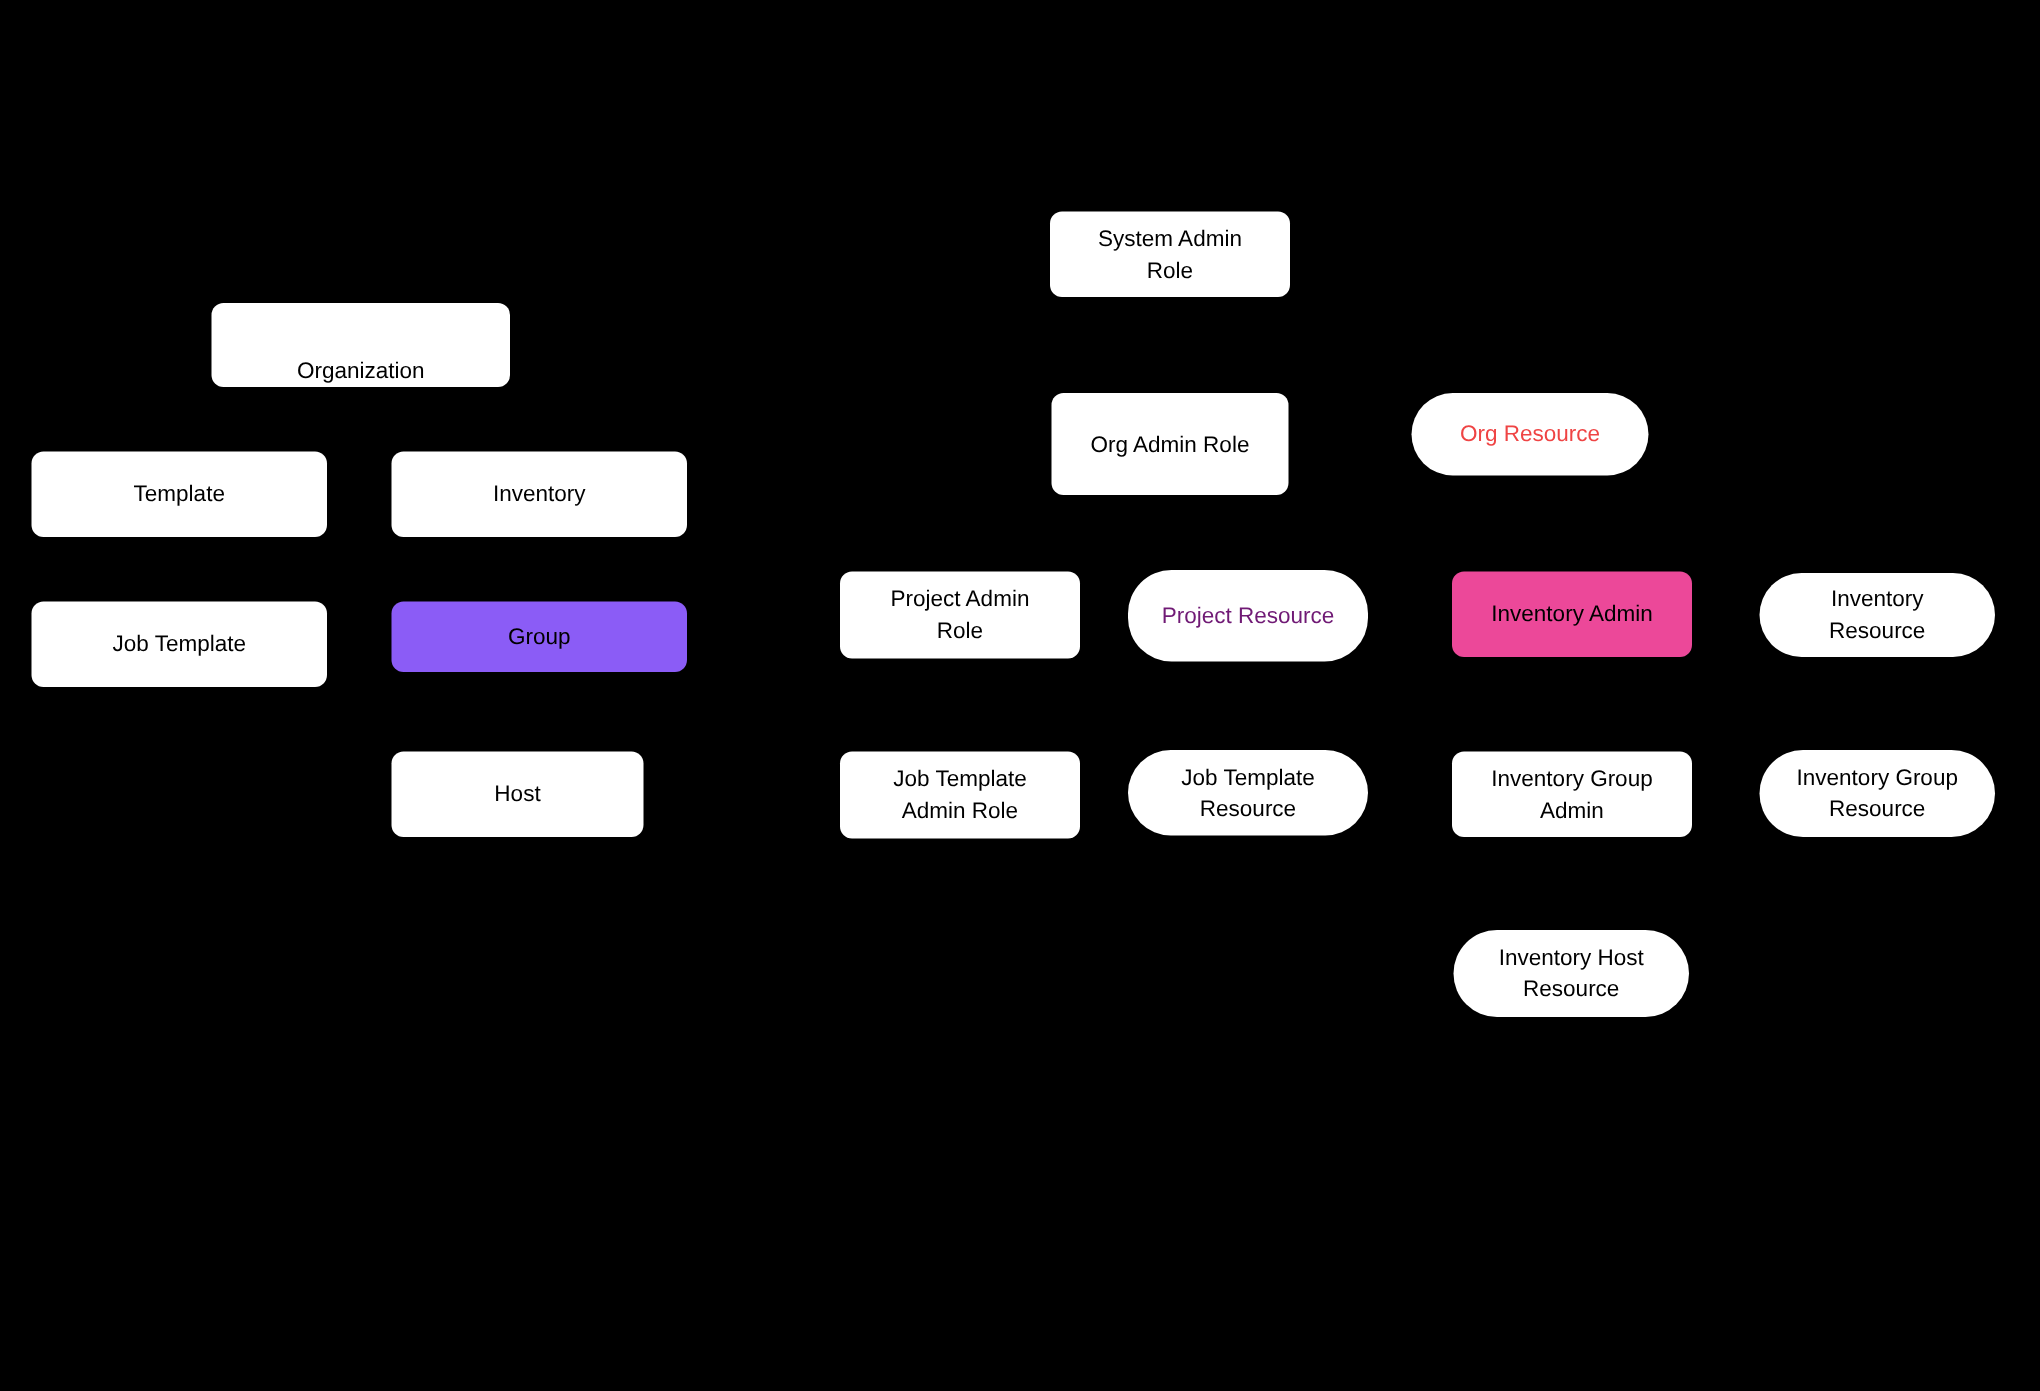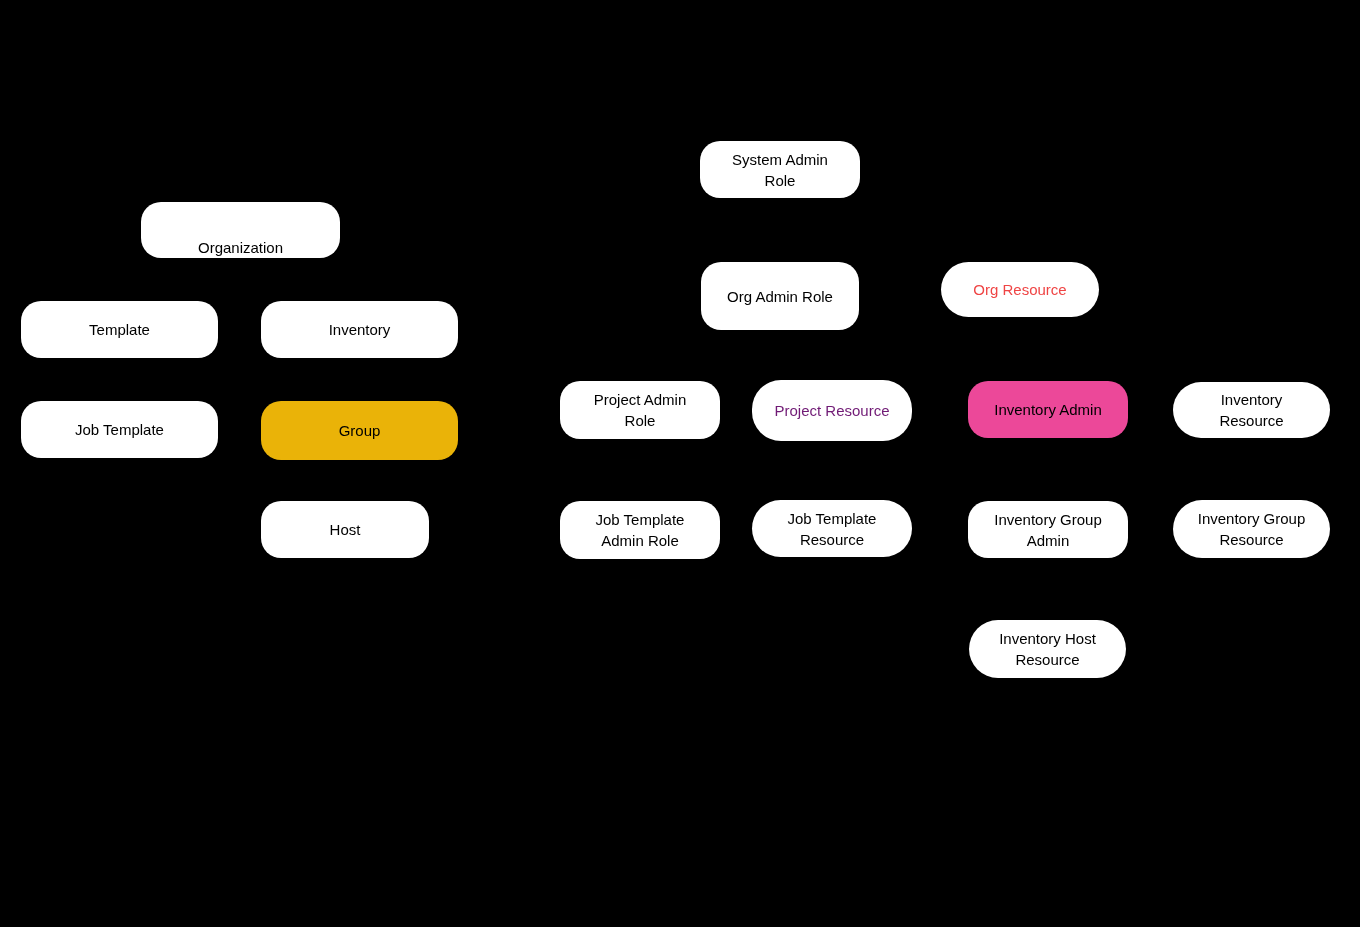--- a/index.html
+++ b/index.html
@@ -22,35 +22,35 @@
     display: flex;
     align-items: center;
     justify-content: center;
     text-align: center;
     font-size: 15px;
     line-height: 21px;
     white-space: pre-line;
     box-sizing: border-box;
   }
   .node.rect {
-    border-radius: 20px;
+    border-radius: 8px;
   }
   .node.pill {
     border-radius: 29px;
   }
 </style>
 </head>
 <body>
 
 <div class="canvas" id="diagram-canvas" style="width: 1360px; height: 927px; background: rgb(0, 0, 0);">
     <div class="node rect" style="left: 141px; top: 202px; width: 199px; height: 56px; background: rgb(255, 255, 255); color: rgb(0, 0, 0); align-items: flex-end;"><span>Organization</span></div>
     <div class="node rect" style="left: 21px; top: 301px; width: 197px; height: 57px; background: rgb(255, 255, 255); color: rgb(0, 0, 0);"><span>Template</span></div>
     <div class="node rect" style="left: 261px; top: 301px; width: 197px; height: 57px; background: rgb(255, 255, 255); color: rgb(0, 0, 0);"><span>Inventory</span></div>
     <div class="node rect" style="left: 21px; top: 401px; width: 197px; height: 57px; background: rgb(255, 255, 255); color: rgb(0, 0, 0);"><span>Job Template</span></div>
-    <div class="node rect" style="left: 261px; top: 401px; width: 197px; height: 59px; background: #eab308; color: rgb(0, 0, 0);"><span>Group</span></div>
+    <div class="node rect" style="left: 261px; top: 401px; width: 197px; height: 47px; background: #8b5cf6; color: rgb(0, 0, 0);"><span>Group</span></div>
     <div class="node rect" style="left: 261px; top: 501px; width: 168px; height: 57px; background: rgb(255, 255, 255); color: rgb(0, 0, 0);"><span>Host</span></div>
     <div class="node rect" style="left: 700px; top: 141px; width: 160px; height: 57px; background: rgb(255, 255, 255); color: rgb(0, 0, 0);"><span>System Admin
 Role</span></div>
     <div class="node rect" style="left: 701px; top: 262px; width: 158px; height: 68px; background: rgb(255, 255, 255); color: rgb(0, 0, 0);"><span>Org Admin Role</span></div>
     <div class="node pill" style="left: 941px; top: 262px; width: 158px; height: 55px; background: rgb(255, 255, 255); color: #ef4444;"><span>Org Resource</span></div>
     <div class="node rect" style="left: 560px; top: 381px; width: 160px; height: 58px; background: rgb(255, 255, 255); color: rgb(0, 0, 0);"><span>Project Admin
 Role</span></div>
     <div class="node pill" style="left: 752px; top: 380px; width: 160px; height: 61px; background: rgb(255, 255, 255); color: #701a75;"><span>Project Resource</span></div>
     <div class="node rect" style="left: 968px; top: 381px; width: 160px; height: 57px; background: #ec4899; color: rgb(0, 0, 0);"><span>Inventory Admin</span></div>
     <div class="node pill" style="left: 1173px; top: 382px; width: 157px; height: 56px; background: rgb(255, 255, 255); color: rgb(0, 0, 0);"><span>Inventory

